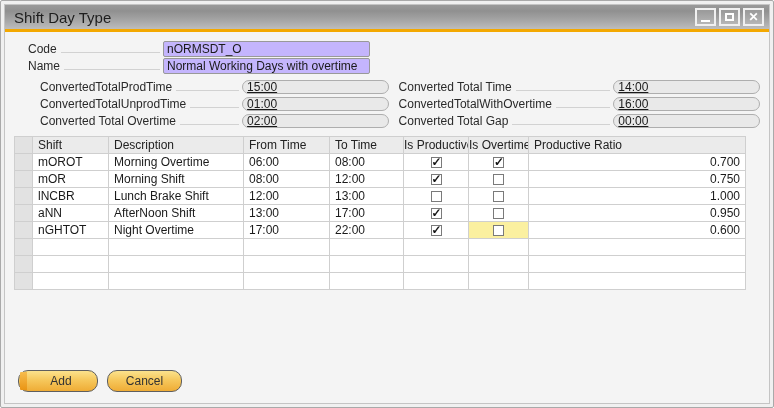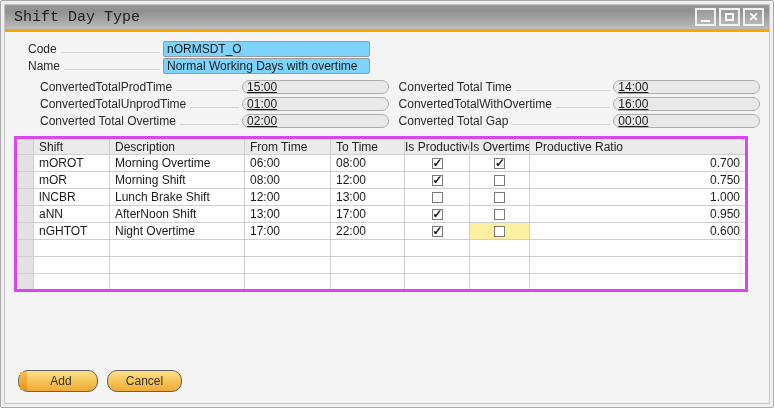--- a/index.html
+++ b/index.html
@@ -22,21 +22,21 @@
     display: flex; flex-direction: column;
     overflow: hidden;
   }
   
   .titlebar {
     height: 24px; flex: 0 0 24px;
     background: linear-gradient(180deg, #9a9a9a 0%, #909090 25%, #a9a9a9 70%, #bdbdbd 100%);
     display: flex; align-items: center;
     padding: 0 5px 0 9px;
   }
-  .title-text { font-size: 15px; color: #1e1e1e; font-family: Liberation Mono, monospace; }
+  .title-text { font-size: 15px; color: #1e1e1e; }
   .win-controls { margin-left: auto; display: flex; gap: 3px; }
   .ctrl-btn {
     width: 21px; height: 18px;
     border: 2px solid #f0f0f0;
     background: rgba(255,255,255,0.10);
     display: flex; align-items: center; justify-content: center;
     cursor: default;
   }
   .glyph-min { width: 9px; height: 2px; background: #ffffff; margin-top: 8px; }
   .glyph-max { width: 9px; height: 8px; border: 2px solid #ffffff; }
@@ -52,41 +52,41 @@
   .field-row { display: flex; align-items: center; height: 17px; margin-left: 14px; }
   .label-wrap { display: flex; align-items: baseline; }
   .label-text { white-space: nowrap; font-size: 12px; color: #2a2a2a; }
   .label-line { flex: 1; border-bottom: 1px solid #d2d2d2; height: 10px; margin: 0 3px 0 4px; }
   .lw-short { width: 135px; }
   .lw-left  { width: 207px; }
   .lw-right { width: 220px; }
   .text-input {
     width: 207px; height: 16px;
     border: 1px solid #999999; border-radius: 2px;
-    background: #7dd3fc; font-family: inherit;
+    background: #c4b5fd; font-family: inherit;
     font-size: 12px; color: #1a1a1a; padding: 0 3px;
     outline: none;
   }
   .totals { margin-left: 26px; margin-top: 5px; }
   .totals-row { display: flex; align-items: center; height: 16px; margin-bottom: 1px; }
   .readonly-field {
     width: 150px; height: 14px;
     background: #e9e9e9; border: 1px solid #aeaeae; border-radius: 7px;
     font-size: 12px; color: #1a1a1a;
     display: flex; align-items: center; padding: 0 4px; text-decoration: underline;
   }
   .totals-gap { width: 10px; }
 
   
   table.grid {
     border-collapse: collapse; table-layout: fixed;
     width: 731px; margin-top: 6px;
     font-size: 12px; color: #1a1a1a;
     background: #737373;
-    border: 3px solid #d946ef;
+    border: 1px solid #d946ef;
   }
   .grid th, .grid td {
     border: 1px solid #cfcfcf;
     height: 17px; padding: 0 5px;
     overflow: hidden; white-space: nowrap;
   }
   .grid thead th {
     background: #ebebeb; font-weight: normal; text-align: left; color: #222;
   }
   .grid th.c, .grid td.c { text-align: center; padding: 0; }

